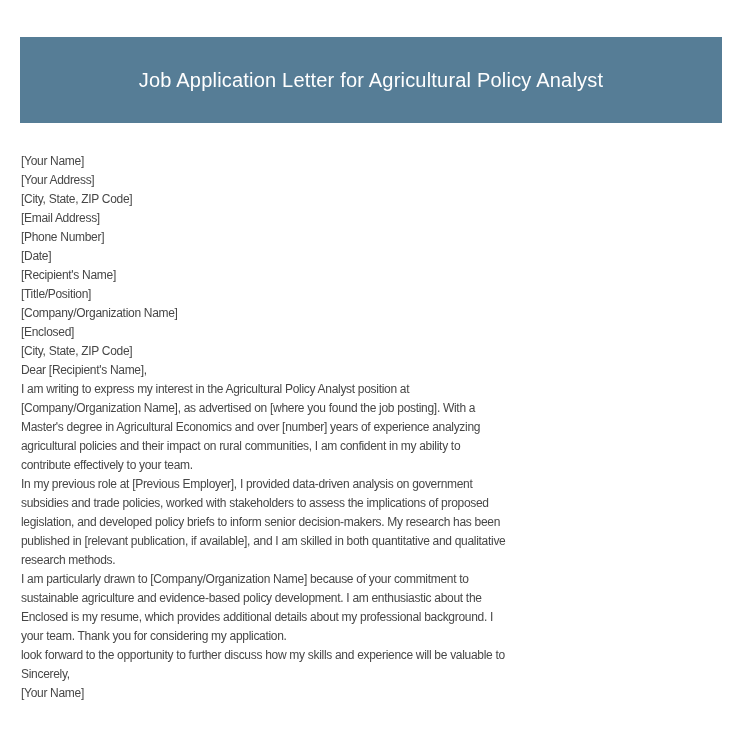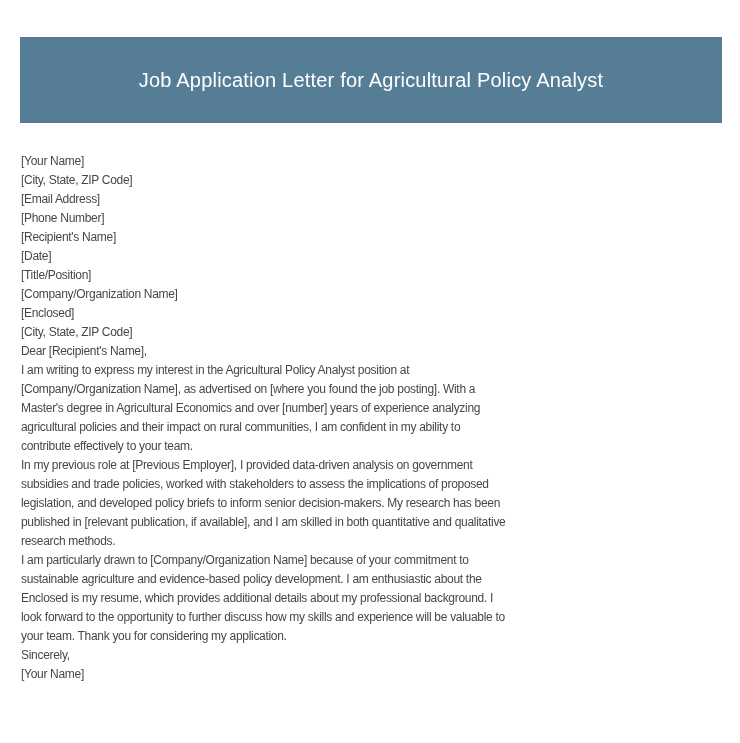--- a/index.html
+++ b/index.html
@@ -62,41 +62,42 @@
 </style>
 </head>
 <body>
 
 <div class="page">
   <div class="header-band">
     <h1 class="doc-title">Job Application Letter for Agricultural Policy Analyst</h1>
   </div>
   <div class="letter-body">
       <div class="letter-line">[Your Name]</div>
+      <div class="letter-line">[Your Address]</div>
       <div class="letter-line">[City, State, ZIP Code]</div>
       <div class="letter-line">[Email Address]</div>
       <div class="letter-line">[Phone Number]</div>
+      <div class="letter-line">[Date]</div>
       <div class="letter-line">[Recipient's Name]</div>
-      <div class="letter-line">[Date]</div>
       <div class="letter-line">[Title/Position]</div>
       <div class="letter-line">[Company/Organization Name]</div>
       <div class="letter-line">[Enclosed]</div>
       <div class="letter-line">[City, State, ZIP Code]</div>
       <div class="letter-line">Dear [Recipient's Name],</div>
       <div class="letter-line">I am writing to express my interest in the Agricultural Policy Analyst position at</div>
       <div class="letter-line">[Company/Organization Name], as advertised on [where you found the job posting]. With a</div>
       <div class="letter-line">Master's degree in Agricultural Economics and over [number] years of experience analyzing</div>
       <div class="letter-line">agricultural policies and their impact on rural communities, I am confident in my ability to</div>
       <div class="letter-line">contribute effectively to your team.</div>
       <div class="letter-line">In my previous role at [Previous Employer], I provided data-driven analysis on government</div>
       <div class="letter-line">subsidies and trade policies, worked with stakeholders to assess the implications of proposed</div>
       <div class="letter-line">legislation, and developed policy briefs to inform senior decision-makers. My research has been</div>
       <div class="letter-line">published in [relevant publication, if available], and I am skilled in both quantitative and qualitative</div>
       <div class="letter-line">research methods.</div>
       <div class="letter-line">I am particularly drawn to [Company/Organization Name] because of your commitment to</div>
       <div class="letter-line">sustainable agriculture and evidence-based policy development. I am enthusiastic about the</div>
       <div class="letter-line">Enclosed is my resume, which provides additional details about my professional background. I</div>
+      <div class="letter-line">your team. Thank you for considering my application.</div>
       <div class="letter-line">look forward to the opportunity to further discuss how my skills and experience will be valuable to</div>
-      <div class="letter-line">your team. Thank you for considering my application.</div>
       <div class="letter-line">Sincerely,</div>
       <div class="letter-line">[Your Name]</div>
     </div>
 </div>
 
 </body></html>

